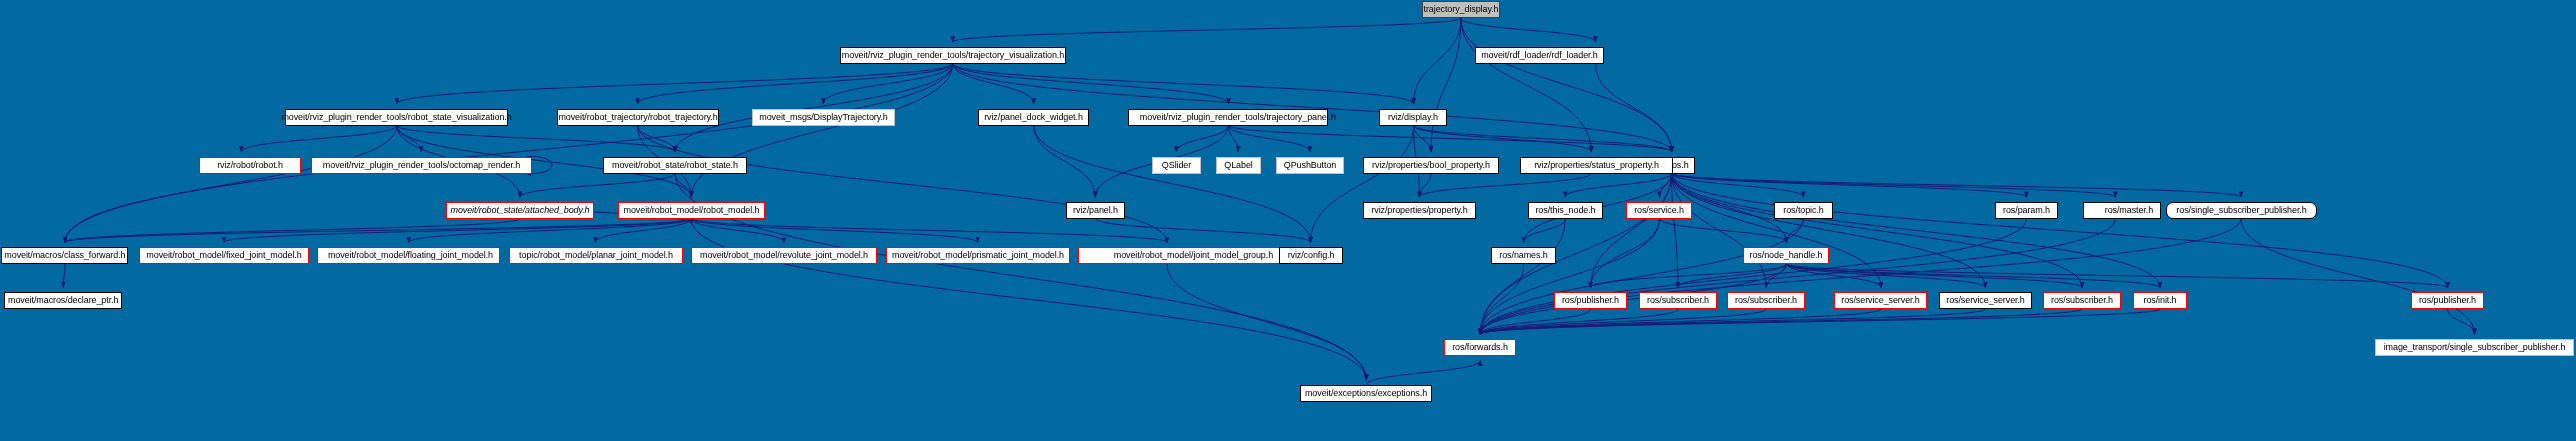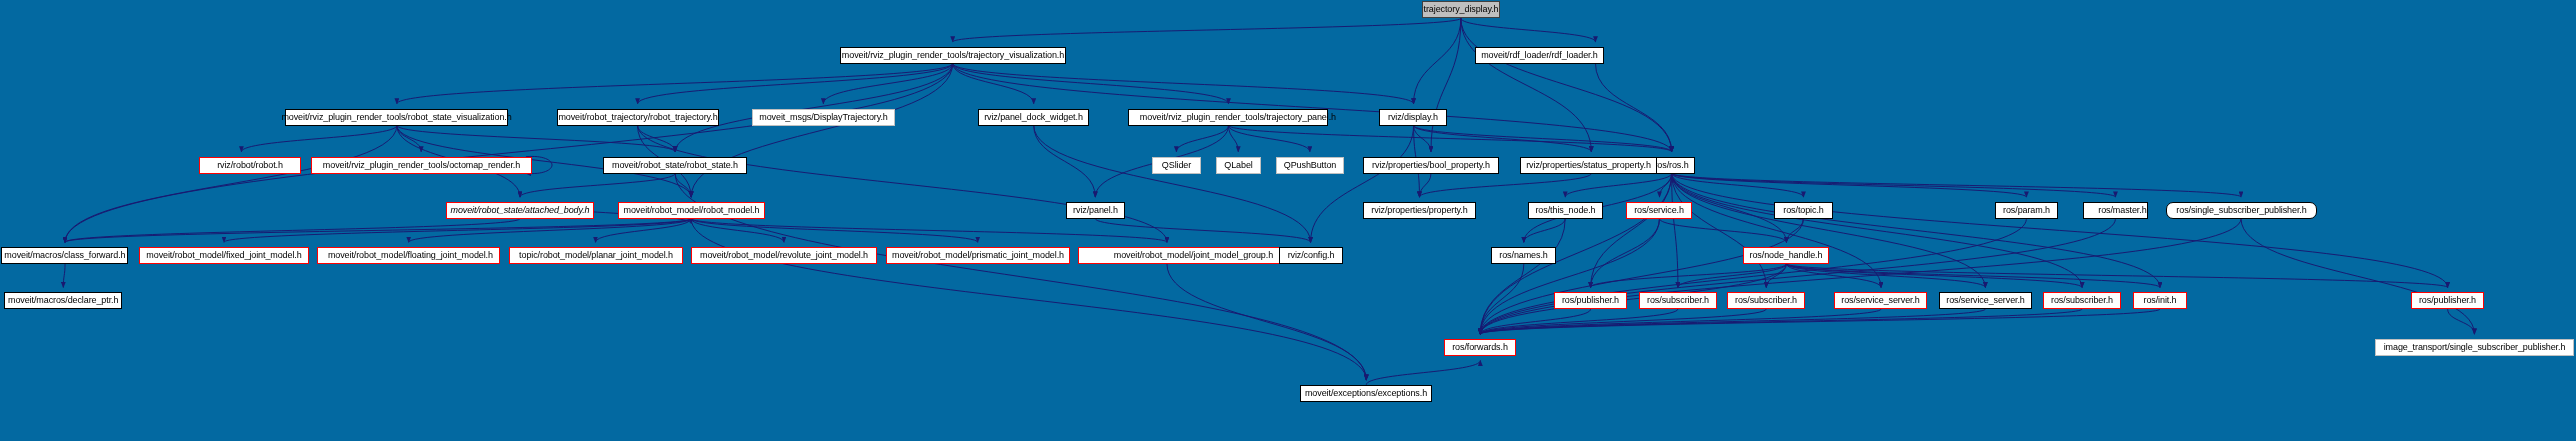--- a/index.html
+++ b/index.html
@@ -183,30 +183,30 @@
       <div class="node" style="left: 1128px; top: 109px; width: 200px; padding-left: 24px;">moveit/rviz_plugin_render_tools/trajectory_panel.h</div>
       <div class="node" style="left: 1379px; top: 109px; width: 68px;">rviz/display.h</div>
       <div class="node" style="left: 1648px; top: 157px; width: 47px;">ros/ros.h</div>
       <div class="node red" style="left: 199px; top: 157px; width: 102px;">rviz/robot/robot.h</div>
       <div class="node red" style="left: 311px; top: 157px; width: 221px;">moveit/rviz_plugin_render_tools/octomap_render.h</div>
       <div class="node" style="left: 603px; top: 157px; width: 144px;">moveit/robot_state/robot_state.h</div>
       <div class="node grey" style="left: 1152px; top: 157px; width: 49px;">QSlider</div>
       <div class="node grey" style="left: 1216px; top: 157px; width: 45px;">QLabel</div>
       <div class="node grey" style="left: 1276px; top: 157px; width: 68px;">QPushButton</div>
       <div class="node" style="left: 1363px; top: 157px; width: 136px;">rviz/properties/bool_property.h</div>
-      <div class="node" style="left: 1520px; top: 157px; width: 137px;">rviz/properties/status_property.h</div>
+      <div class="node" style="left: 1520px; top: 157px; width: 153px;">rviz/properties/status_property.h</div>
       <div class="node red" style="left: 446px; top: 202px; width: 148px; font-style: italic;">moveit/robot_state/attached_body.h</div>
       <div class="node red" style="left: 618px; top: 202px; width: 147px;">moveit/robot_model/robot_model.h</div>
       <div class="node" style="left: 1066px; top: 202px; width: 59px;">rviz/panel.h</div>
       <div class="node" style="left: 1363px; top: 202px; width: 113px;">rviz/properties/property.h</div>
       <div class="node" style="left: 1528px; top: 202px; width: 75px;">ros/this_node.h</div>
       <div class="node red" style="left: 1626px; top: 202px; width: 66px;">ros/service.h</div>
       <div class="node" style="left: 1774px; top: 202px; width: 59px;">ros/topic.h</div>
       <div class="node" style="left: 1995px; top: 202px; width: 63px;">ros/param.h</div>
-      <div class="node" style="left: 2083px; top: 202px; width: 65px; padding-left: 18px;">ros/master.h</div>
+      <div class="node" style="left: 2083px; top: 202px; width: 78px; padding-left: 18px;">ros/master.h</div>
       <div class="node" style="left: 2166px; top: 202px; width: 151px; border-radius: 7px;">ros/single_subscriber_publisher.h</div>
       <div class="node" style="left: 1.4px; top: 247px; width: 127px;">moveit/macros/class_forward.h</div>
       <div class="node red" style="left: 139px; top: 247px; width: 170px;">moveit/robot_model/fixed_joint_model.h</div>
       <div class="node red" style="left: 317px; top: 247px; width: 183px; padding-left: 8px;">moveit/robot_model/floating_joint_model.h</div>
       <div class="node red" style="left: 509px; top: 247px; width: 174px;">topic/robot_model/planar_joint_model.h</div>
       <div class="node red" style="left: 691px; top: 247px; width: 186px;">moveit/robot_model/revolute_joint_model.h</div>
       <div class="node red" style="left: 886px; top: 247px; width: 184px;">moveit/robot_model/prismatic_joint_model.h</div>
       <div class="node red" style="left: 1078px; top: 247px; width: 207px; padding-left: 28px;">moveit/robot_model/joint_model_group.h</div>
       <div class="node" style="left: 1279px; top: 247px; width: 64px;">rviz/config.h</div>
       <div class="node" style="left: 1491px; top: 247px; width: 65px;">ros/names.h</div>

